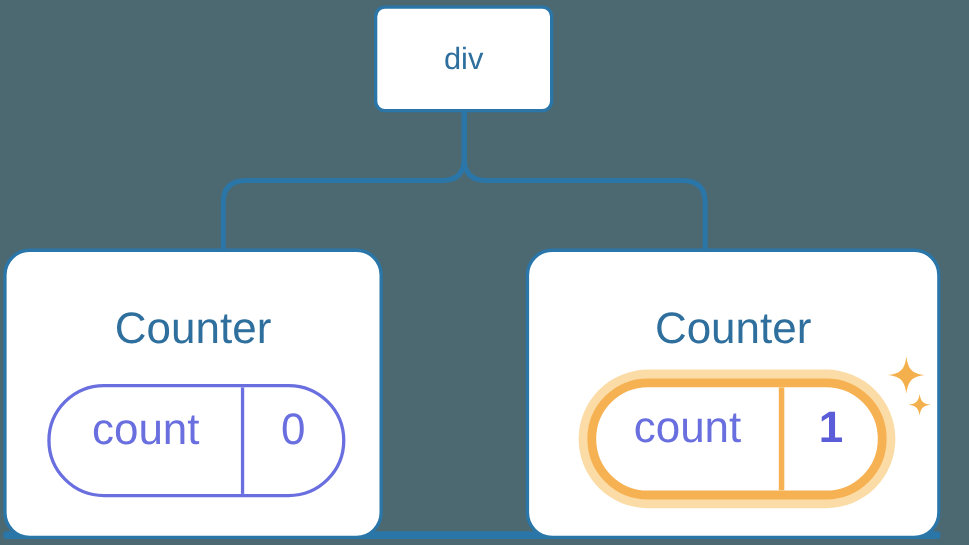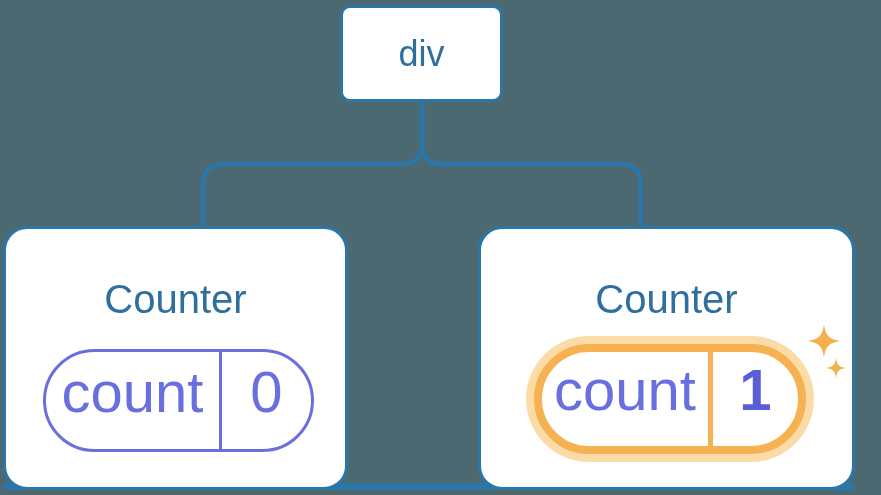--- a/index.html
+++ b/index.html
@@ -14,21 +14,21 @@
     background:#2B76A8; border-radius:3px;
   }
   .node {
     position:absolute; background:#ffffff; box-sizing:border-box;
     border:3px solid #2B76A8;
   }
   .root-node {
     left:340px; top:5px; width:163px; height:97px; border-radius:10px;
     display:flex; align-items:center; justify-content:center;
   }
-  .root-label { font-size:36px; font-weight:500; color:#2E6F9E; }
+  .root-label { font-size:28px; font-weight:500; color:#2E6F9E; }
   .card { border-radius:24px; }
   .card-left  { left:3px;   top:226px; width:345px; height:264px; }
   .card-right { left:478px; top:226px; width:377px; height:264px; }
   .card-title {
     position:absolute; left:0; right:0; top:48px; text-align:center;
     font-size:40px; font-weight:500; color:#2E6F9E;
   }
   .pill {
     position:absolute; display:flex; align-items:stretch;
     background:#ffffff; border-radius:999px; box-sizing:border-box; overflow:hidden;
@@ -37,21 +37,21 @@
     left:37px; top:120px; width:271px; height:103px;
     border:3px solid #6A6FDF;
   }
   .pill-highlight {
     left:53px; top:115px; width:272px; height:110px;
     border:8px solid #F6B152;
     box-shadow:0 0 0 8px #FBDCA6;
   }
   .pill-cell {
     display:flex; align-items:center; justify-content:center;
-    font-size:58px; color:#6A6FDF; padding-bottom:19px;
+    font-size:40px; color:#6A6FDF; padding-bottom:19px;
   }
   .pill-key-plain     { width:173px; }
   .pill-key-highlight { width:166px; }
   .pill-value { flex:1; }
   .pill-value-bold { font-weight:700; color:#5A5CD8; }
   .pill-divider-plain     { width:3px; background:#6A6FDF; }
   .pill-divider-highlight { width:5px; background:#F6B152; }
   .sparkle-svg {
     position:absolute; left:0; top:0; width:377px; height:264px;
     pointer-events:none;

